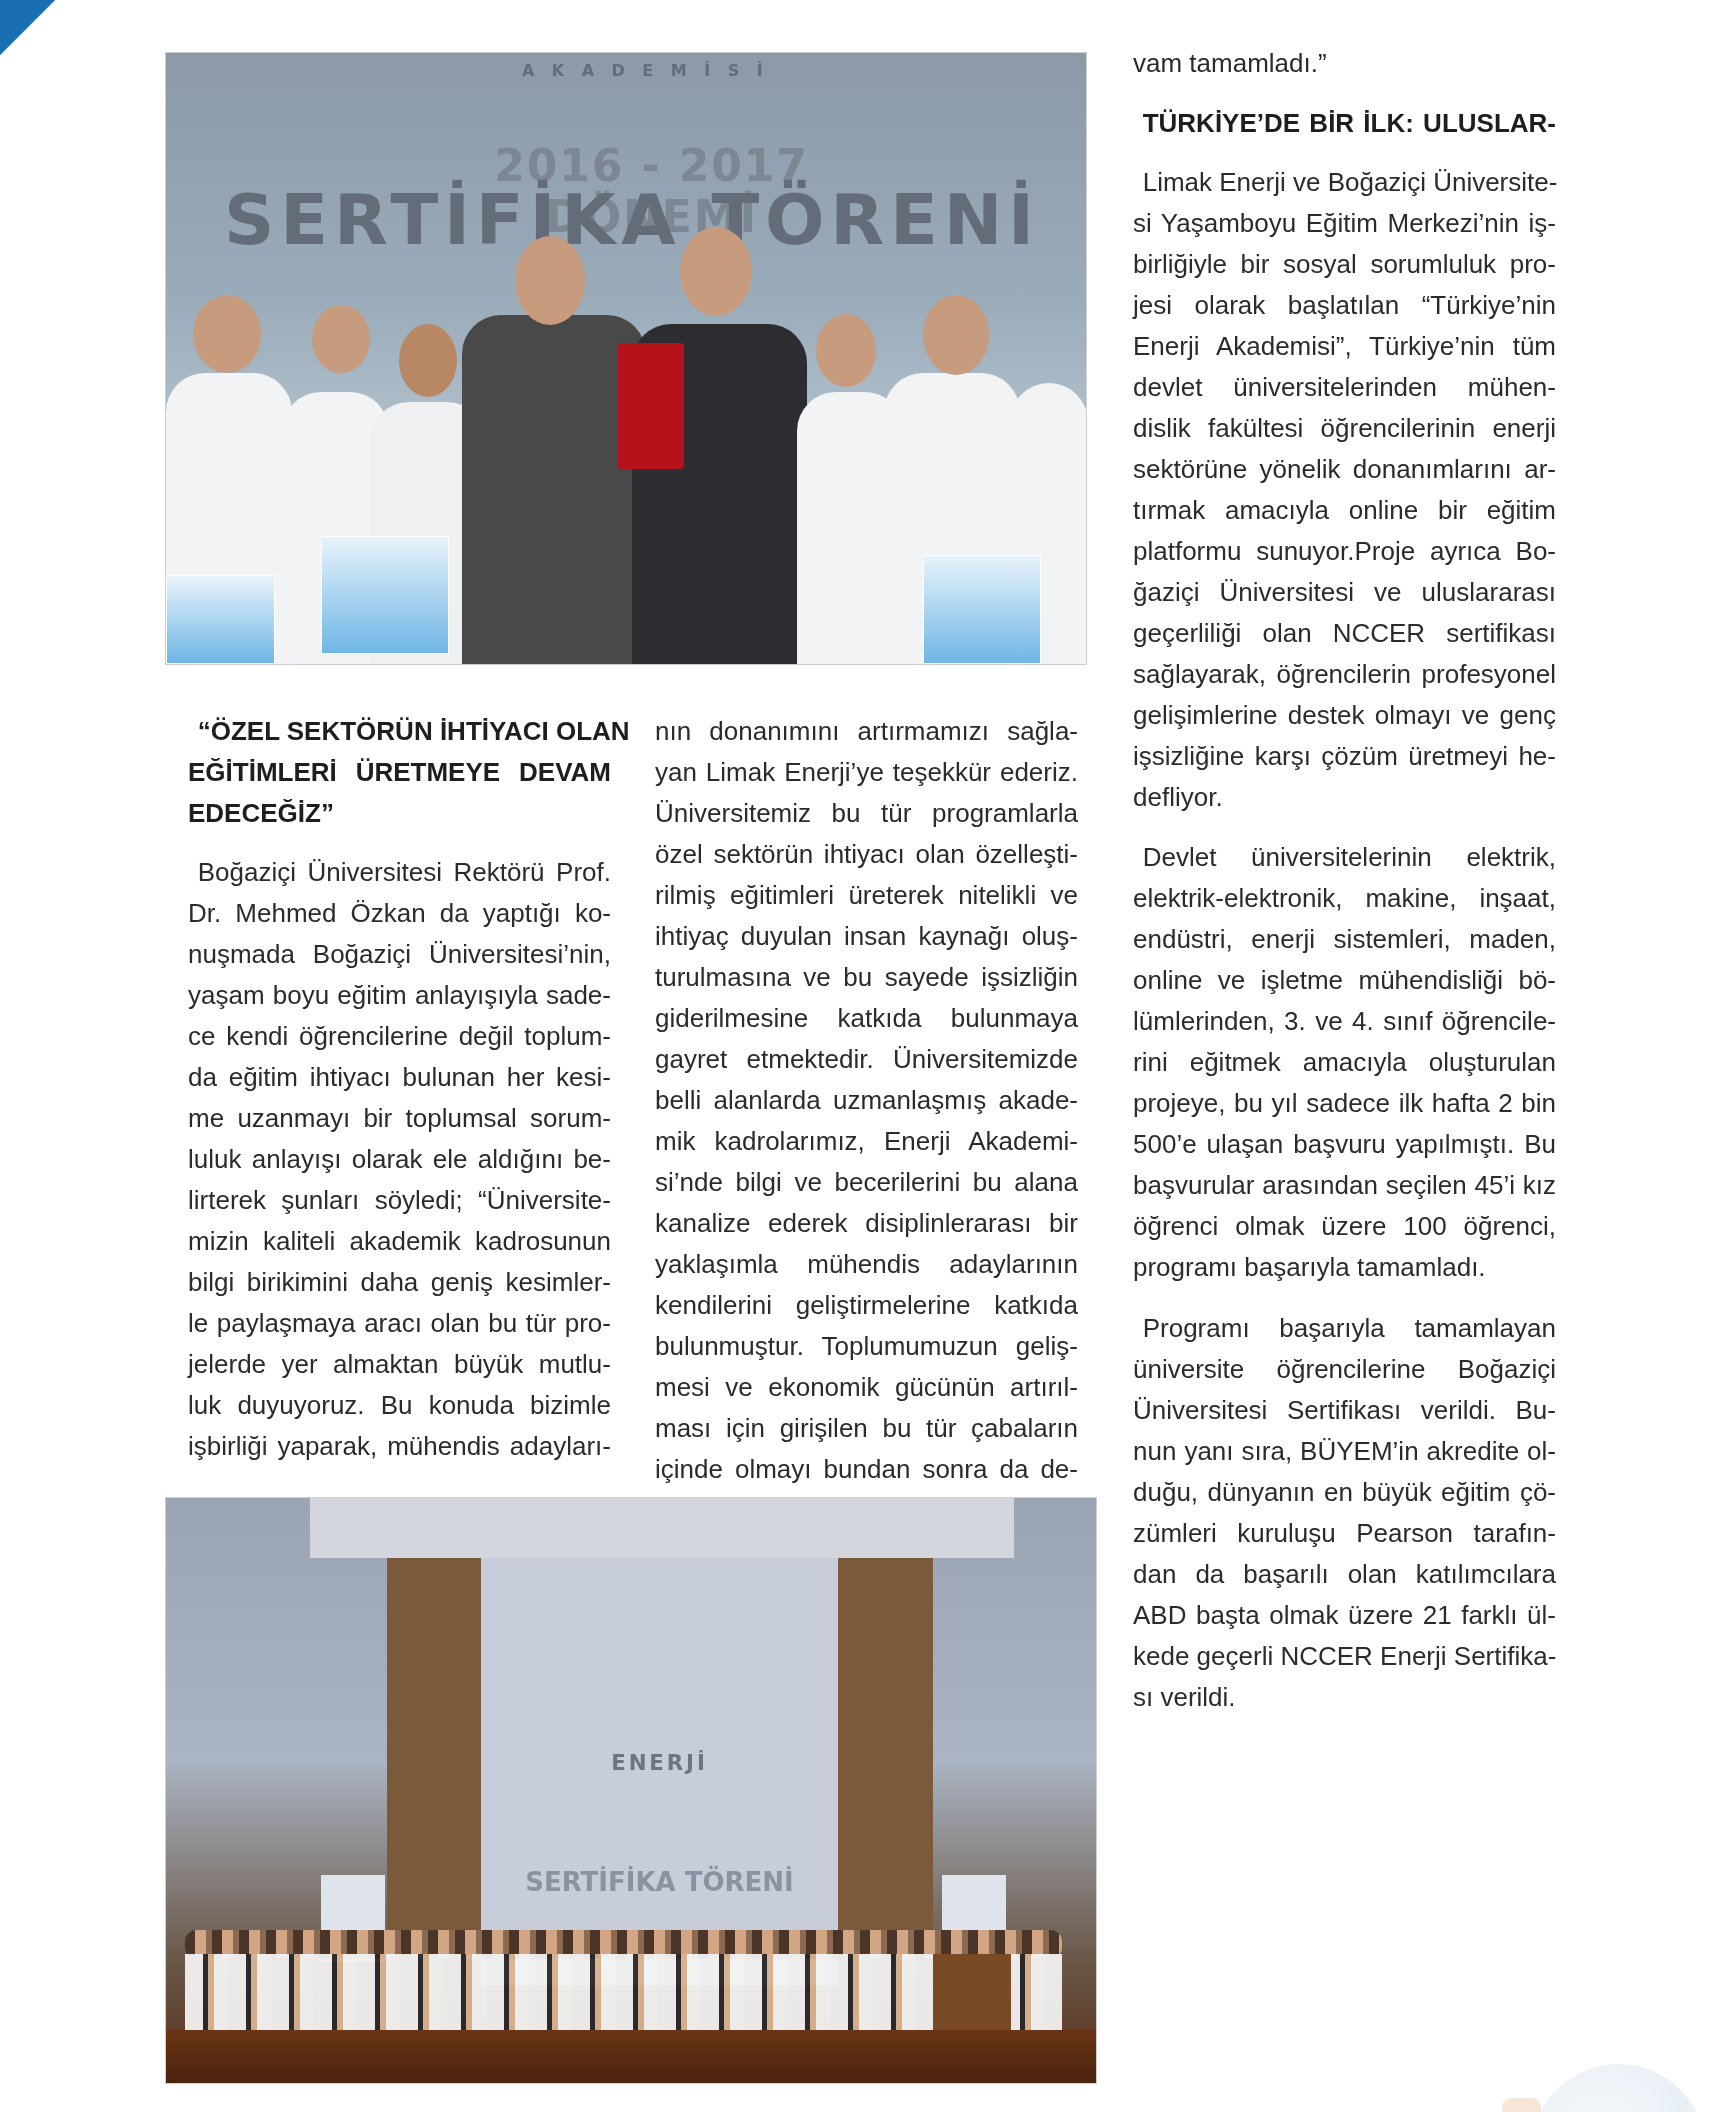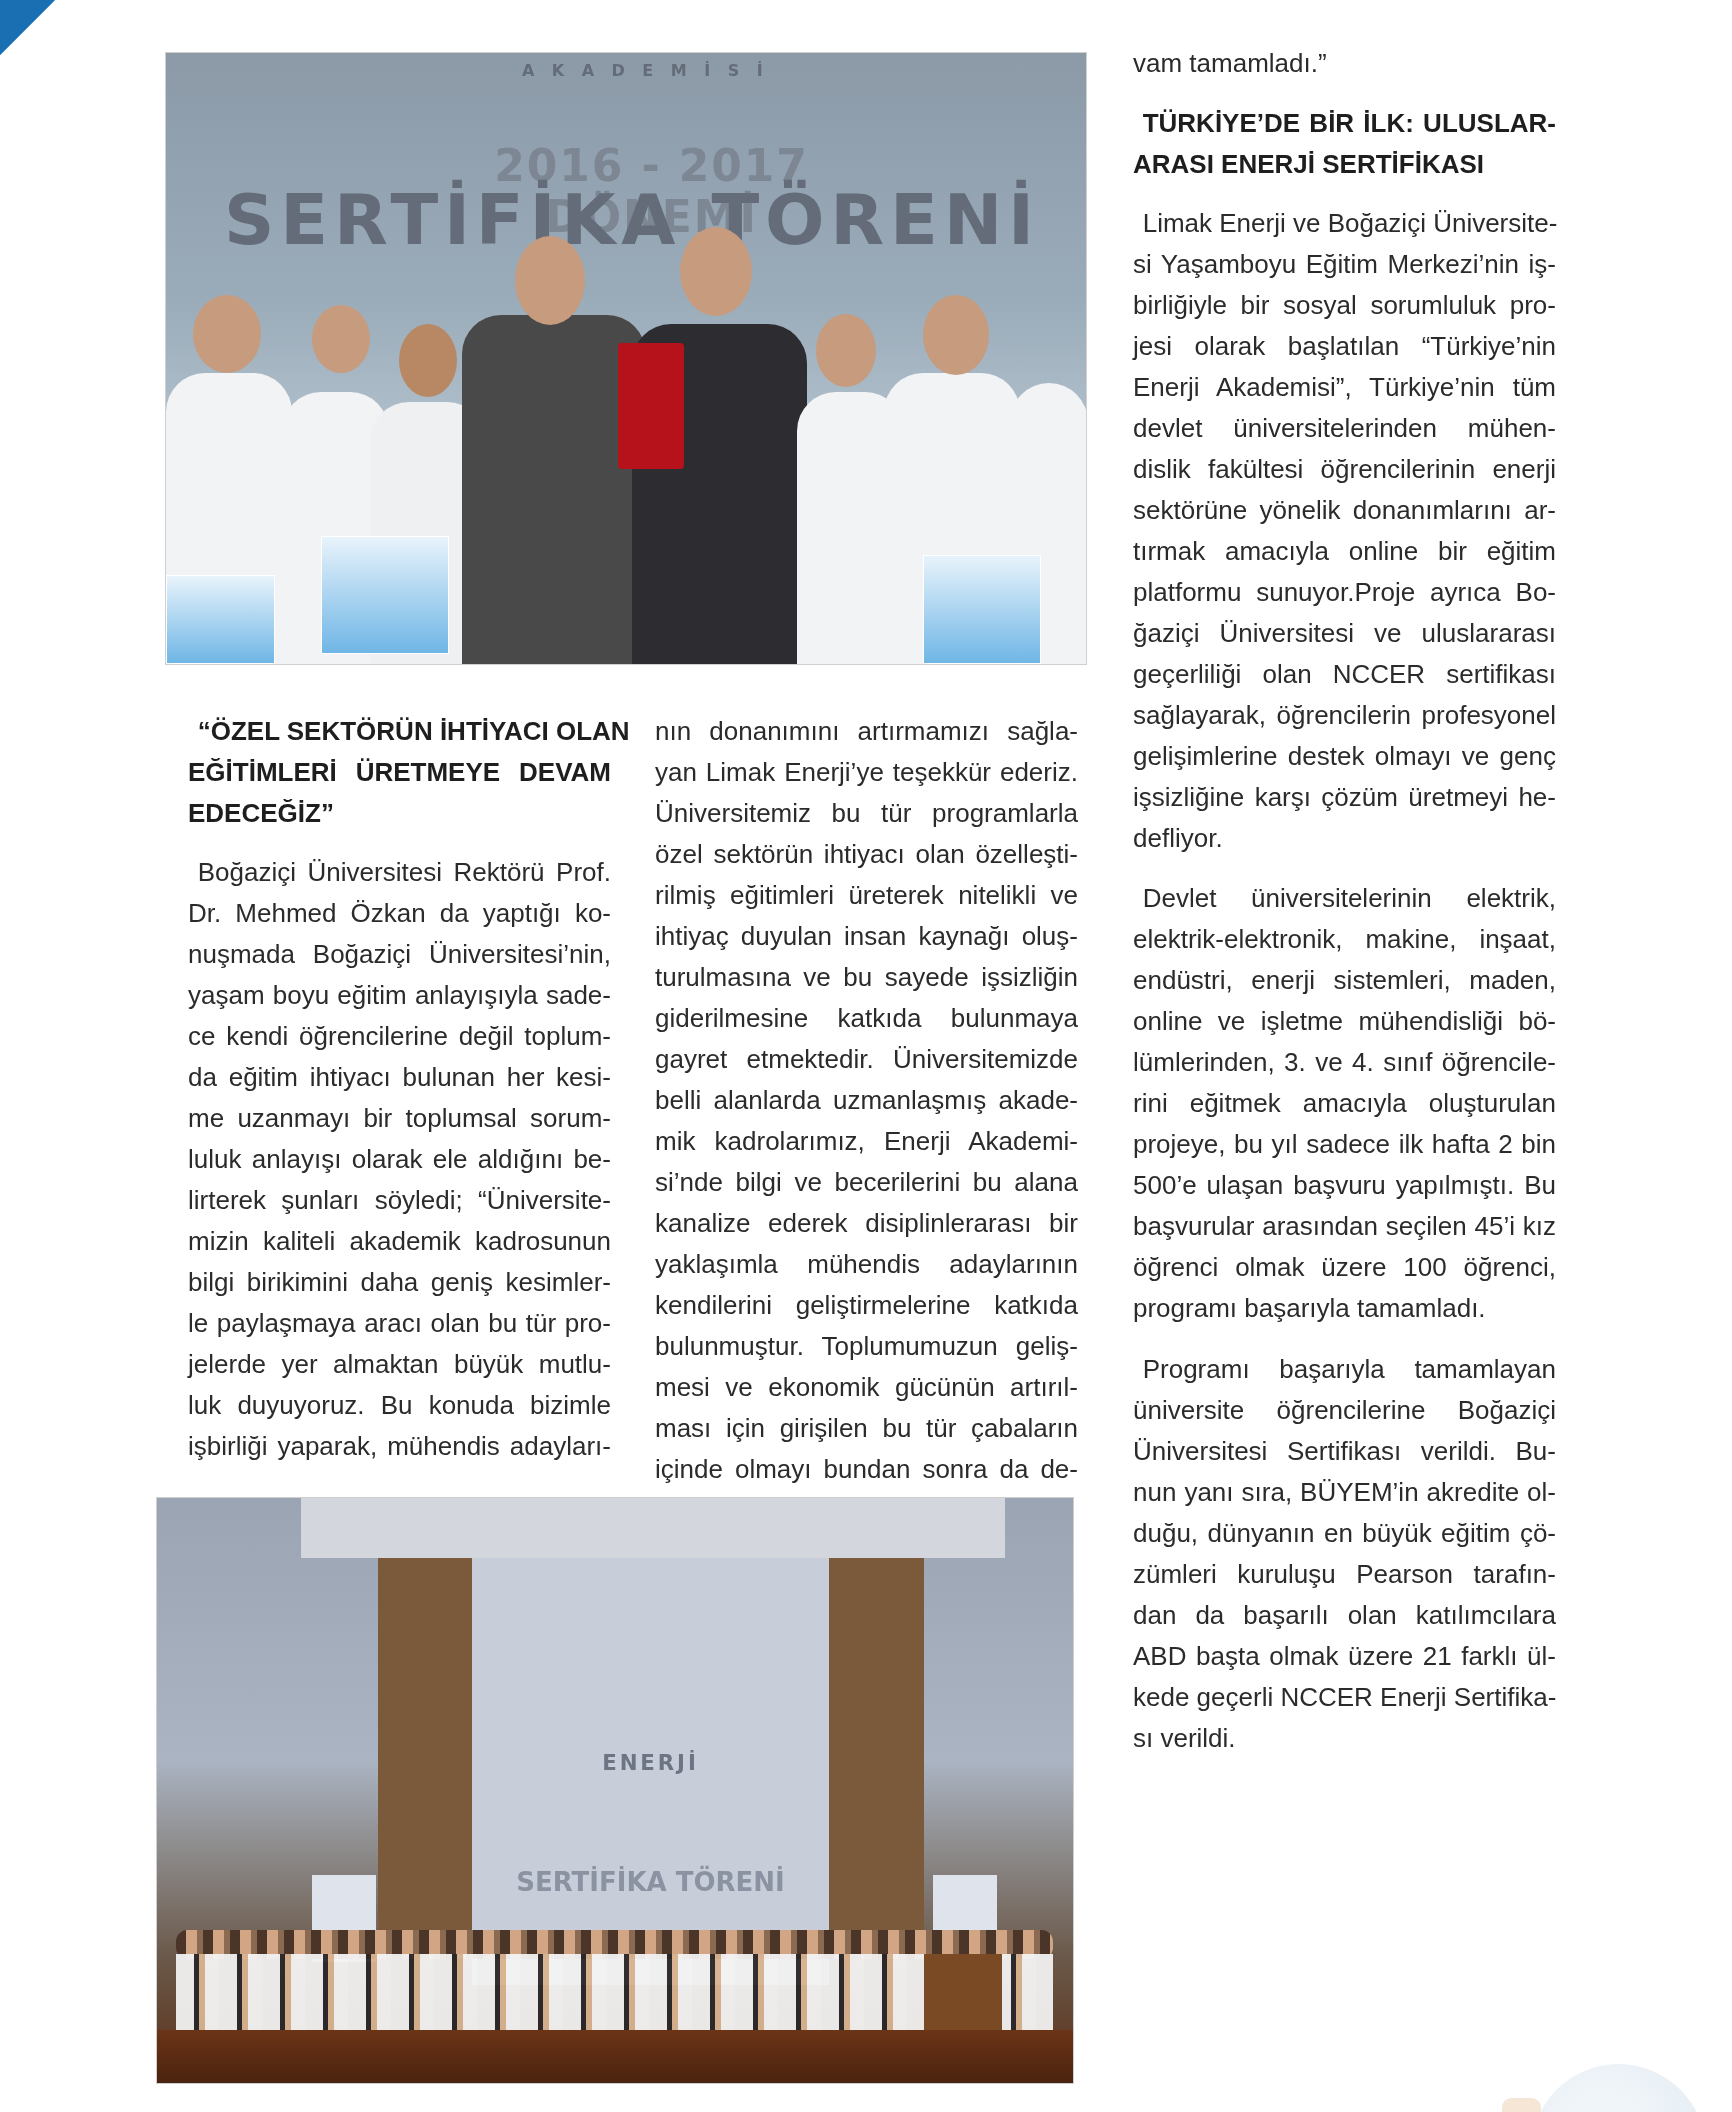--- a/index.html
+++ b/index.html
@@ -19,21 +19,21 @@
   .col .line.indent { padding-left: 9.7px; }
   .col .head { font-weight: bold; color: #1e1e1e; }
   .col1 { left: 188px; top: 711px; width: 423px; }
   .col2 { left: 655px; top: 711px; width: 423px; }
   .col3 { left: 1133px; top: 43px; width: 423px; }
   .gap { display: block; height: 19.4px; }
   .gap-l { display: block; height: 17.5px; }
 
   .photo { position: absolute; overflow: hidden; border: 1px solid #cfcfcf; }
   .photo1 { left: 165px; top: 52px; width: 920px; height: 611px; background: linear-gradient(180deg, #8c9aa8 0%, #9aabb9 40%, #a9b9c6 55%, #d9dde2 100%); }
-  .photo2 { left: 156px; top: 1497px; width: 916px; height: 585px; background: linear-gradient(180deg, #9aa4b3 0%, #aab4c2 45%, #6b5a4b 78%, #5a2f17 100%); }
+  .photo2 { left: 165px; top: 1497px; width: 916px; height: 585px; background: linear-gradient(180deg, #9aa4b3 0%, #aab4c2 45%, #6b5a4b 78%, #5a2f17 100%); padding-left: 14px; }
 
   .bannertext { position: absolute; color: #6d7585; font-weight: bold; text-align: center; letter-spacing: 1.9px; font-family: "DejaVu Sans", sans-serif; }
   .p1-akademi { left: 291px; top: 7.8px; width: 388px; font-size: 16px; letter-spacing: 17.5px; color: #646c79; }
   .p1-donem { left: 233px; top: 87px; width: 505px; font-size: 44px; color: #7d8693; }
   .p1-tören { left: 39px; top: 126px; width: 854px; font-size: 70px; color: #646c7a; letter-spacing: 5.8px; }
 
   .crowd { position: absolute; left: 0; bottom: 0; width: 100%; height: 62%; }
   .person { position: absolute; bottom: 0; border-radius: 39px 39px 0 0; }
   .shirt { background: #f2f3f5; }
   .suit { background: #3b3a3c; }
@@ -133,21 +133,20 @@
   <span class="line">bulunmuştur. Toplumumuzun geliş-</span>
   <span class="line">mesi ve ekonomik gücünün artırıl-</span>
   <span class="line">ması için girişilen bu tür çabaların</span>
   <span class="line">içinde olmayı bundan sonra da de-</span>
 </div>
 
 <div class="col col3">
   <span class="line last">vam tamamladı.”</span>
   <span class="gap-l" style="height:19.4px"></span>
   <span class="line head indent">TÜRKİYE’DE BİR İLK: ULUSLAR-</span>
-  <span class="line head last">ARASI ENERJİ SERTİFİKASI</span>
   <span class="gap-l"></span>
   <span class="line indent">Limak Enerji ve Boğaziçi Üniversite-</span>
   <span class="line">si Yaşamboyu Eğitim Merkezi’nin iş-</span>
   <span class="line">birliğiyle bir sosyal sorumluluk pro-</span>
   <span class="line">jesi olarak başlatılan “Türkiye’nin</span>
   <span class="line">Enerji Akademisi”, Türkiye’nin tüm</span>
   <span class="line">devlet üniversitelerinden mühen-</span>
   <span class="line">dislik fakültesi öğrencilerinin enerji</span>
   <span class="line">sektörüne yönelik donanımlarını ar-</span>
   <span class="line">tırmak amacıyla online bir eğitim</span>

